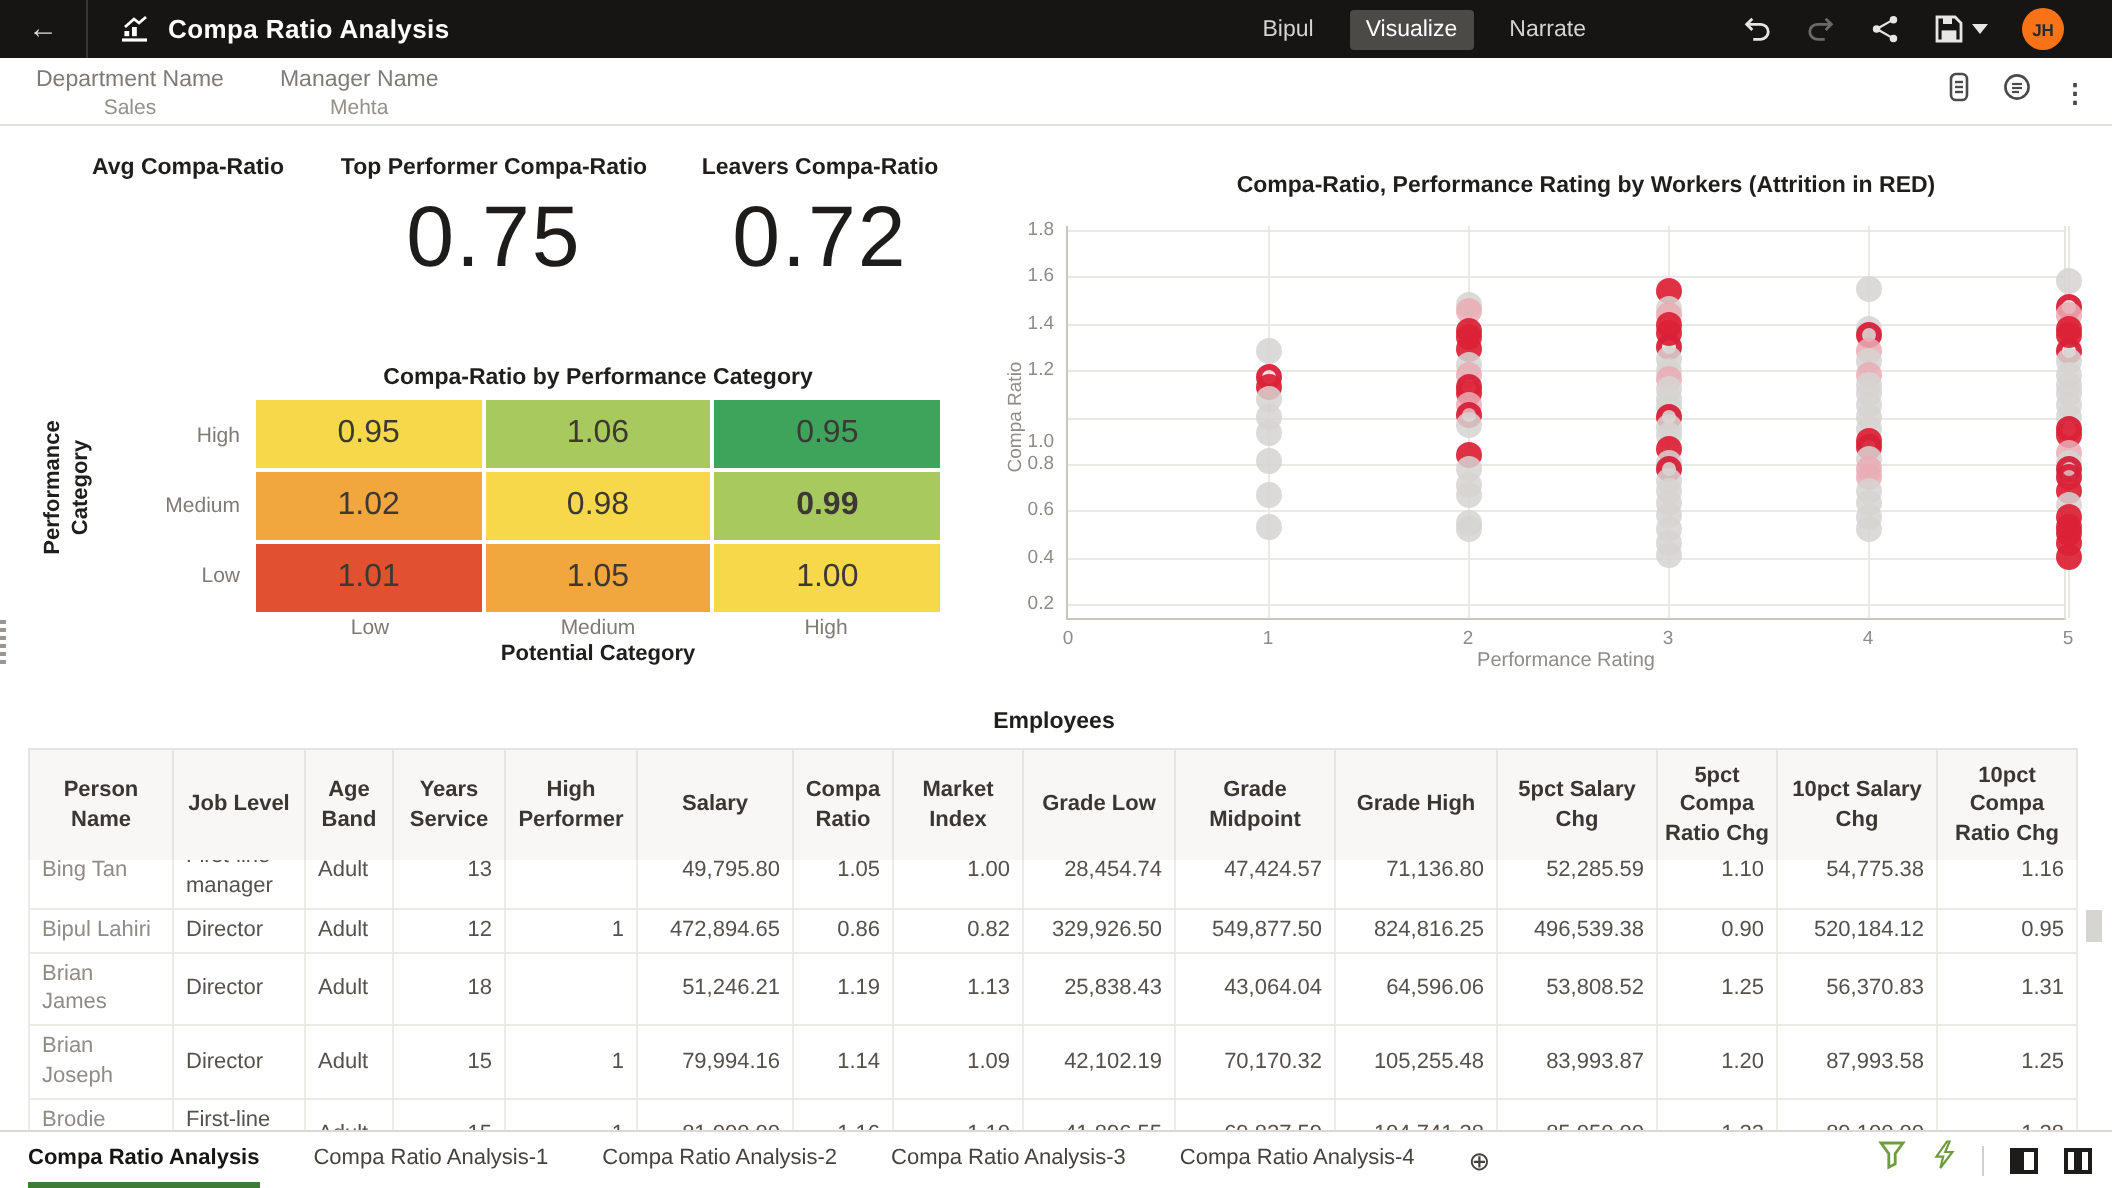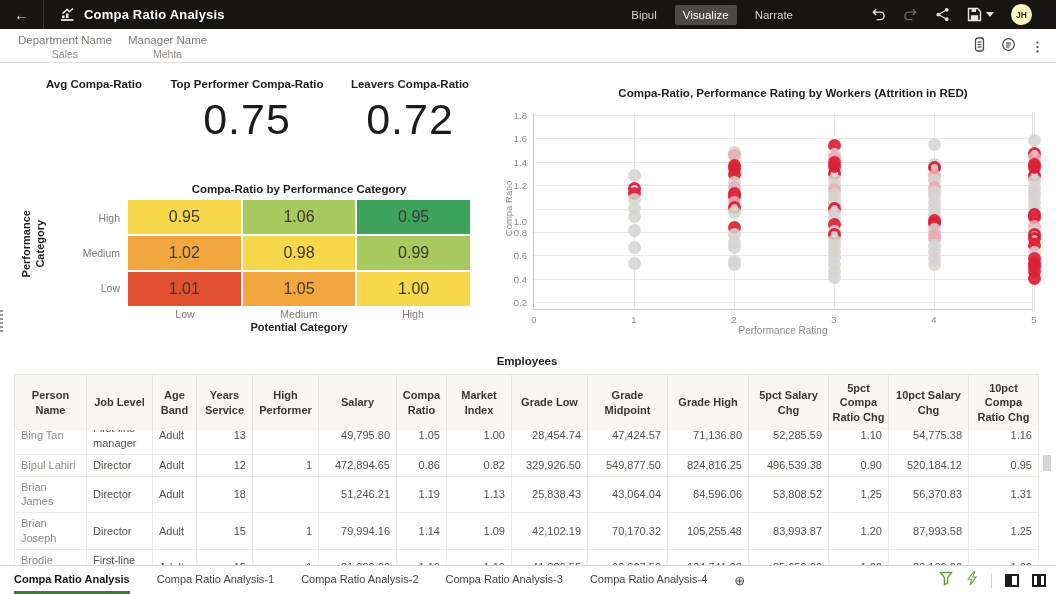--- a/index.html
+++ b/index.html
@@ -16,27 +16,27 @@
   .tb-chart-ic { margin-left:16px; display:flex; }
   .tb-title { margin-left:9px; font-size:13px; font-weight:bold; color:#fff; letter-spacing:.2px; }
   .tb-spacer { flex:1; }
   .tb-tab { font-size:11.5px; color:#d5d3d0; padding:4px 8px; margin-right:10px; border-radius:2px; cursor:pointer; }
   .tb-tab.active { background:#4c4a47; color:#fff; }
   .tb-icons { display:flex; align-items:center; gap:17px; margin:0 12px 0 60px; }
   .tb-ic { display:flex; align-items:center; cursor:pointer; }
   .tb-ic.dim { opacity:.4; }
   .caret-down { width:0; height:0; border-left:4px solid transparent; border-right:4px solid transparent;
     border-top:5px solid #e8e6e3; margin-left:4px; }
-  .avatar { width:21px; height:21px; border-radius:50%; background:#fef9c3; color:#2b2a28;
+  .avatar { width:21px; height:21px; border-radius:50%; background:#f97316; color:#2b2a28;
     font-size:8.5px; font-weight:bold; display:flex; align-items:center; justify-content:center; margin-right:12px;text-align:center; }
   
   .filterbar { position:absolute; top:29px; left:0; width:1056px; height:34px;
     background:#fff; border-bottom:1px solid #e2dfdc; display:flex; align-items:flex-start; }
   .filter-item { margin-left:18px; margin-top:5px; text-align:center; cursor:pointer; }
-  .filter-item + .filter-item { margin-left:16px; }
+  .filter-item + .filter-item { margin-left:28px; }
   .f-label { font-size:11.5px; color:#7f7a74; }
   .f-value { font-size:10.5px; color:#94908a; margin-top:2px; }
   .fb-icons { position:absolute; right:12px; top:0; height:34px; display:flex; align-items:center; gap:15px; }
   .kebab { font-size:13px; color:#4a4a4a; font-weight:bold; line-height:1; cursor:pointer; }
   
   .kpi { position:absolute; top:78px; width:160px; text-align:center; }
   .kpi-label { font-size:11.5px; font-weight:bold; color:#1f1e1c; }
   .kpi-value { font-size:43px; font-weight:400; color:#1d1c1a; margin-top:5px; letter-spacing:1px; }
   
   .hm-title { position:absolute; left:128px; top:183px; width:342px; text-align:center;
@@ -208,21 +208,21 @@
     <div>High</div>
     <div>Medium</div>
     <div>Low</div>
   </div>
   <div class="hm-grid" id="hm-grid">
       <div class="hm-cell" style="background: rgb(246, 216, 74);">0.95</div>
       <div class="hm-cell" style="background: rgb(168, 201, 94);">1.06</div>
       <div class="hm-cell" style="background: rgb(63, 164, 91);">0.95</div>
       <div class="hm-cell" style="background: rgb(241, 167, 62);">1.02</div>
       <div class="hm-cell" style="background: rgb(246, 216, 74);">0.98</div>
-      <div class="hm-cell" style="background: rgb(168, 201, 94);">0.99</div>
+      <div class="hm-cell" style="background: rgb(168, 201, 94); font-weight: bold;">0.99</div>
       <div class="hm-cell" style="background: rgb(226, 81, 47);">1.01</div>
       <div class="hm-cell" style="background: rgb(241, 167, 62);">1.05</div>
       <div class="hm-cell" style="background: rgb(246, 216, 74);">1.00</div>
     </div>
   <div class="hm-collabels">
     <div>Low</div>
     <div>Medium</div>
     <div>High</div>
   </div>
   <div class="hm-xtitle">Potential Category</div>

